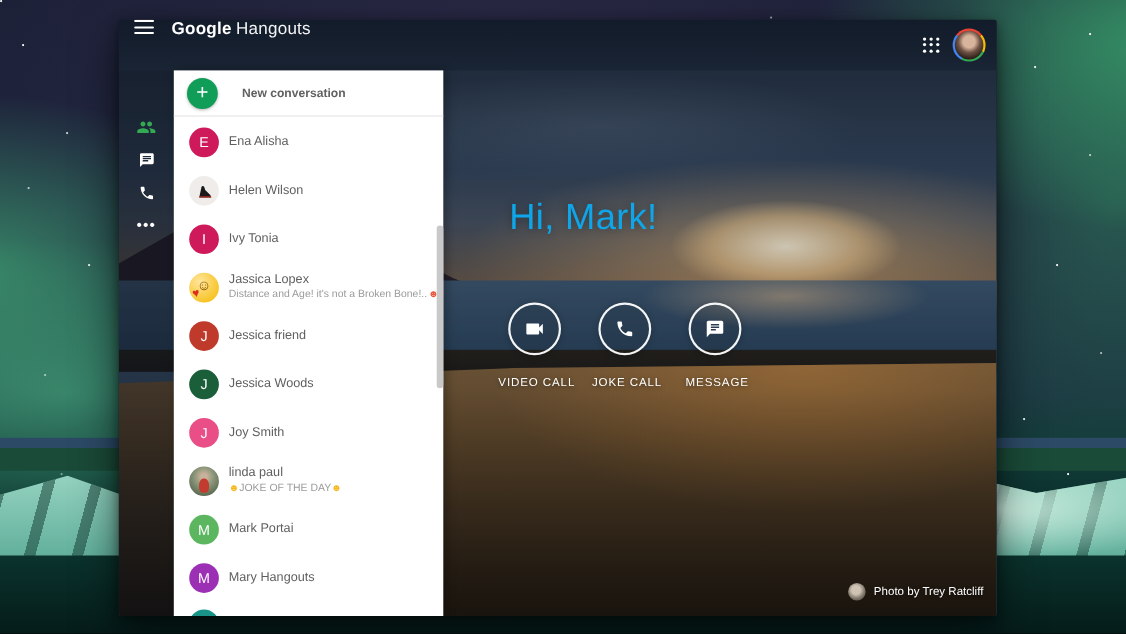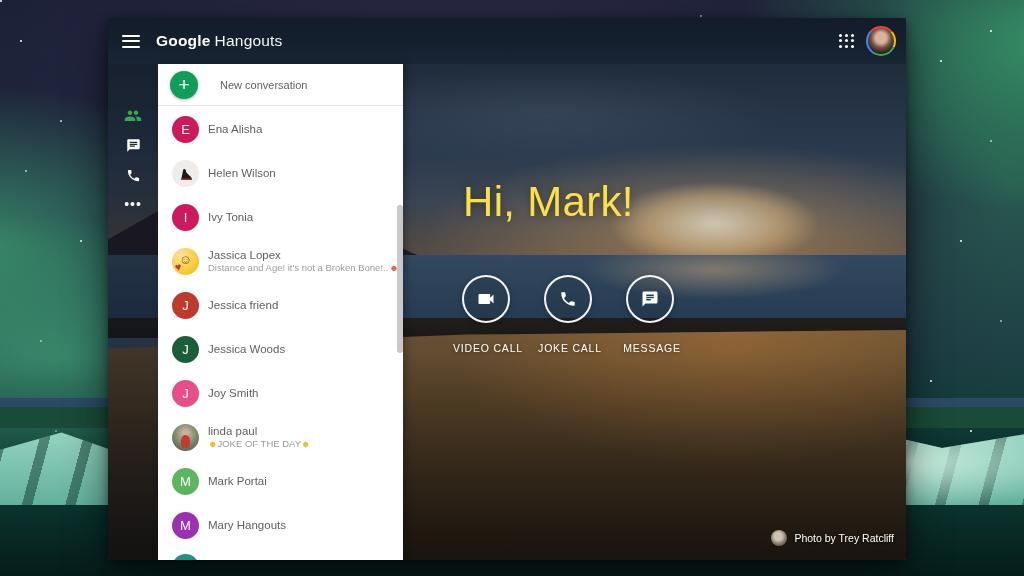--- a/index.html
+++ b/index.html
@@ -51,21 +51,21 @@
   .field{position:absolute;left:0;top:312px;width:798px;height:230px;
     background:
       radial-gradient(ellipse 440px 210px at 78% 0%, rgba(226,148,62,.5), transparent 65%),
       linear-gradient(180deg,#7d5f3a 0%,#6b4f2c 28%,#4a3720 68%,#2e2213 100%);
     clip-path:polygon(0 8%,45% 2%,100% 0,100% 100%,0 100%);}
   .photo-scrim{position:absolute;inset:0;background:rgba(18,24,34,.2);}
   .vignette{position:absolute;inset:0;background:linear-gradient(180deg,transparent 62%,rgba(10,8,5,.5));}
 
   
   .topbar{position:absolute;left:0;top:0;width:798px;height:46px;
-    background:linear-gradient(180deg,rgba(13,23,38,.62),rgba(13,23,38,.35));display:flex;align-items:center;}
+    background:linear-gradient(180deg,rgba(13,23,38,.62),rgba(13,23,38,.35));display:flex;align-items:flex-start;}
   .hamburger{width:18px;height:13px;margin-left:14px;display:flex;flex-direction:column;justify-content:space-between;cursor:pointer;}
   .hamburger span{display:block;height:2px;background:#fff;border-radius:1px;}
   .logo{margin-left:16px;color:#fff;font-size:15.5px;letter-spacing:.2px;}
   .logo .g1{font-weight:700;}
   .logo .g2{font-weight:400;margin-left:4px;opacity:.95;}
   .topbar-right{position:absolute;right:10px;top:0;height:46px;display:flex;align-items:center;gap:12px;}
   .grid-icon{width:15px;height:15px;display:grid;grid-template-columns:repeat(3,1fr);gap:2.5px;cursor:pointer;}
   .grid-icon i{width:3px;height:3px;background:#fff;border-radius:50%;}
   .account{width:30px;height:30px;border-radius:50%;padding:2px;cursor:pointer;
     background:conic-gradient(#ea4335 0 14%,#fbbc05 14% 32%,#34a853 32% 58%,#4285f4 58% 86%,#ea4335 86% 100%);}
@@ -76,21 +76,21 @@
   .mini{position:absolute;left:0;top:46px;width:50px;height:496px;background:rgba(10,16,26,.38);}
   .mini .mitem{width:50px;height:30px;display:flex;align-items:center;justify-content:center;cursor:pointer;position:absolute;}
   .mini svg{display:block;}
 
   
   .panel{position:absolute;left:50px;top:46px;width:245px;height:496px;background:#fff;
     box-shadow:3px 0 8px rgba(0,0,0,.28);}
   .newconv{position:absolute;left:0;top:0;width:245px;height:42px;display:flex;align-items:center;cursor:pointer;border-bottom:1px solid #e4e4e4;}
   .plus{width:28px;height:28px;border-radius:50%;margin-left:12px;display:flex;align-items:center;justify-content:center;
     color:#fff;font-size:19px;font-weight:400;line-height:1;box-shadow:0 1px 3px rgba(0,0,0,.3);}
-  .newconv .nclabel{margin-left:22px;font-size:11px;color:#616161;}
+  .newconv .nclabel{margin-left:22px;font-size:11px;color:#616161;font-weight:bold;}
   .clist{position:absolute;left:0;top:43px;width:245px;height:453px;overflow:hidden;}
   .crow{position:relative;width:245px;height:44px;display:flex;align-items:center;cursor:pointer;}
   .avatar{width:27px;height:27px;border-radius:50%;margin-left:14px;flex:0 0 27px;display:flex;align-items:center;justify-content:center;
     color:#fff;font-size:13px;font-weight:400;position:relative;overflow:hidden;}
   .ctext{margin-left:9px;display:flex;flex-direction:column;justify-content:flex-end;}
   .cname{font-size:11.5px;color:#5f5f5f;line-height:13px;}
   .cstatus{font-size:9.5px;color:#9a9a9a;line-height:12px;white-space:nowrap;}
   .cstatus:empty{display:none;}
   .emo{font-size:9px;}
   .emo-red{color:#e8593f;letter-spacing:1px;margin-left:1px;}
@@ -98,21 +98,21 @@
   .av-shoe{background:#efece9;}
   .av-emoji{background:radial-gradient(circle at 35% 30%,#ffe59a,#f7c325 75%);}
   .av-emoji .face{color:#7a4a00;font-size:13px;line-height:1;margin-top:-4px;}
   .av-emoji .heart{position:absolute;left:3px;bottom:2px;color:#d92f1f;font-size:11px;line-height:1;transform:rotate(-12deg);}
   .av-photo{background:radial-gradient(circle at 50% 35%,#c9b29b 12%,#8a9579 40%,#5f6e55 75%,#44523d);}
   .av-photo .dress{position:absolute;left:9px;bottom:3px;width:9px;height:13px;background:#c23b2e;border-radius:45% 45% 35% 35%;}
   .av-partial{position:absolute;left:14px;top:447px;width:27px;height:27px;border-radius:50%;background:#00897b;opacity:.9;}
   .scrollthumb{position:absolute;right:0;top:141px;width:6px;height:148px;background:#c9c9c9;border-radius:3px;cursor:pointer;}
 
   
-  .greeting{position:absolute;left:355px;top:160px;color:#fde047;font-size:42px;font-weight:400;letter-spacing:.3px;
+  .greeting{position:absolute;left:355px;top:160px;color:#0ea5e9;font-size:33px;font-weight:400;letter-spacing:.3px;
     text-shadow:0 1px 8px rgba(0,0,0,.35);}
   .subtitle{position:absolute;left:355px;top:208px;color:#fff;font-size:16.5px;font-weight:400;
     text-shadow:0 1px 6px rgba(0,0,0,.4);}
   .action{position:absolute;top:257px;width:52px;text-align:center;}
   .action .circle{width:48px;height:48px;border:2px solid rgba(255,255,255,.95);border-radius:50%;
     display:flex;align-items:center;justify-content:center;cursor:pointer;background:rgba(30,30,30,.08);
     box-shadow:0 1px 6px rgba(0,0,0,.25);}
   .action .alabel{margin-top:19px;width:90px;margin-left:-19px;color:#fff;font-size:10.5px;letter-spacing:.8px;font-weight:500;
     text-shadow:0 1px 4px rgba(0,0,0,.5);}
   .attribution{position:absolute;right:12px;bottom:14px;display:flex;align-items:center;gap:7px;}

